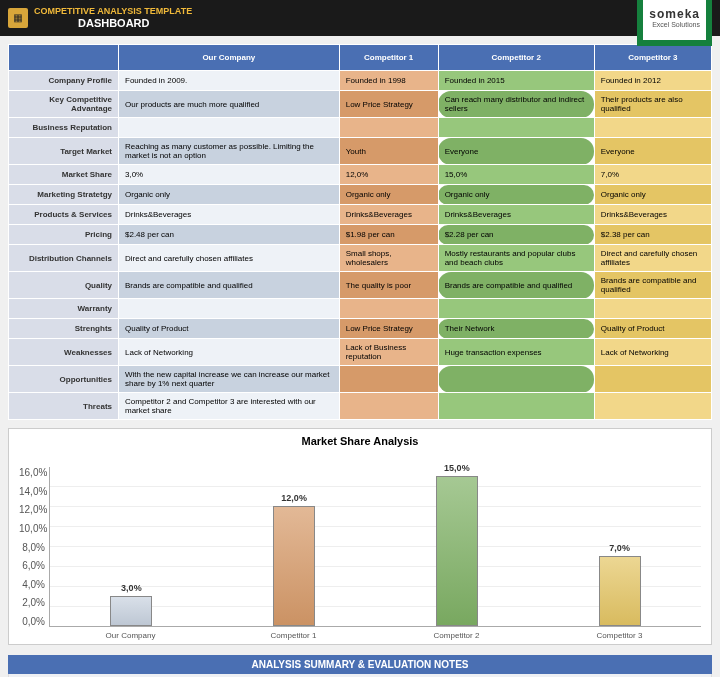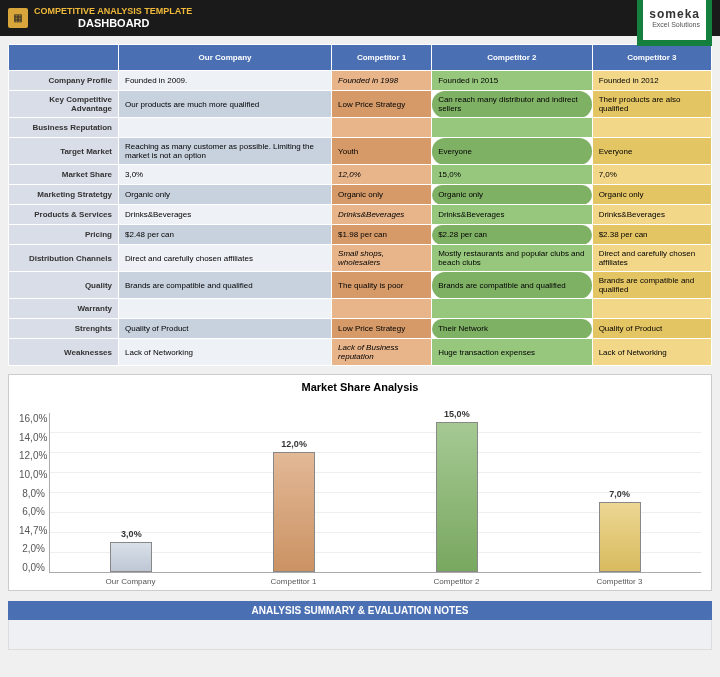--- a/index.html
+++ b/index.html
@@ -56,21 +56,21 @@
     height: 26px;
   }
   table.comp td.label {
     background: #d9dde8;
     color: #333;
     font-weight: bold;
     width: 110px;
     text-align: right;
   }
   .c-our  { background: #eef2f7; }
-  .c-comp1{ background: #e8b48a; font-style: italic; }
+  .c-comp1{ background: #e8b48a; }
   .c-comp2{ background: #97c77c; }
   .c-comp3{ background: #f2d789; }
   .c-our-hi  { background: #c8d2df; }
   .c-comp1-hi{ background: #d69a69; }
   .c-comp2-hi{ background: #7fb165; border-radius: 13px; }
   .c-comp3-hi{ background: #e4c564; }
 
   .chart-box {
     background:#fff; border:1px solid #ccc; margin-top:8px; padding:6px 10px 4px 10px;
   }
@@ -217,34 +217,48 @@
           <td class="c-comp2-hi">Their Network</td>
           <td class="c-comp3-hi">Quality of Product</td>
         </tr>
         <tr>
           <td class="label">Weaknesses</td>
           <td class="c-our">Lack of Networking</td>
           <td class="c-comp1">Lack of  Business reputation</td>
           <td class="c-comp2">Huge transaction expenses</td>
           <td class="c-comp3">Lack of Networking</td>
         </tr>
+        <tr>
+          <td class="label">Opportunities</td>
+          <td class="c-our-hi">With the new capital increase we can increase our market share by 1% next quarter</td>
+          <td class="c-comp1-hi"></td>
+          <td class="c-comp2-hi"></td>
+          <td class="c-comp3-hi"></td>
+        </tr>
+        <tr>
+          <td class="label">Threats</td>
+          <td class="c-our">Competitor 2 and Competitor 3 are interested with our market share</td>
+          <td class="c-comp1"></td>
+          <td class="c-comp2"></td>
+          <td class="c-comp3"></td>
+        </tr>
       </tbody>
   </table>
 
   <div class="chart-box">
     <div class="chart-title">Market Share Analysis</div>
     <div class="chart-area">
       <div class="y-axis" id="y-axis">
           <div>16,0%</div>
           <div>14,0%</div>
           <div>12,0%</div>
           <div>10,0%</div>
           <div>8,0%</div>
           <div>6,0%</div>
-          <div>14,7%</div>
+          <div>4,0%</div>
           <div>2,0%</div>
           <div>0,0%</div>
         </div>
       <div class="plot-wrap">
         <div class="plot" id="plot">
             <div class="bar-col">
               <div class="bar" style="height: 30px; background-color: rgb(200, 210, 223);">
                 <div class="bar-label">3,0%</div>
               </div>
             </div>

